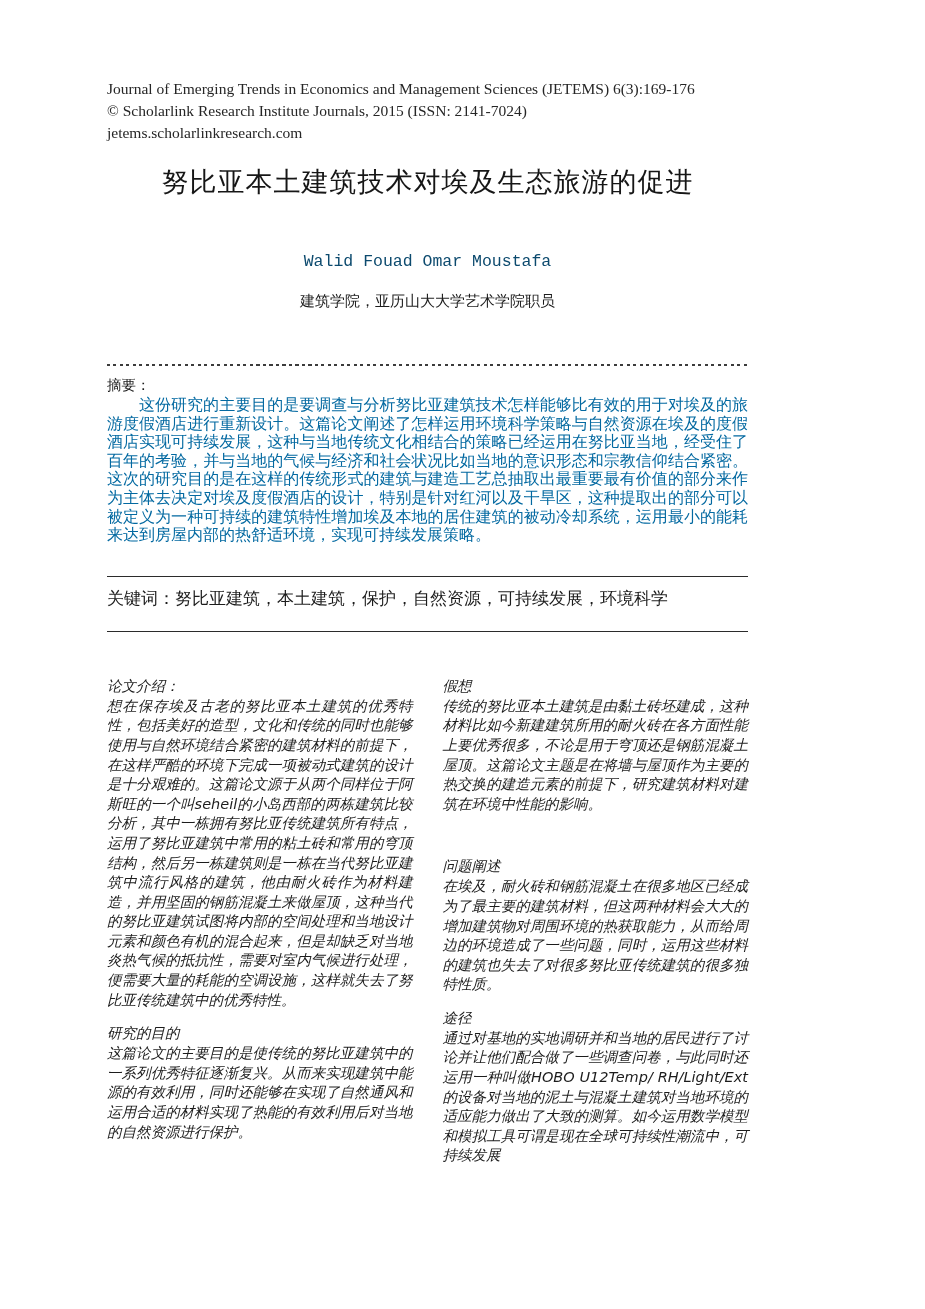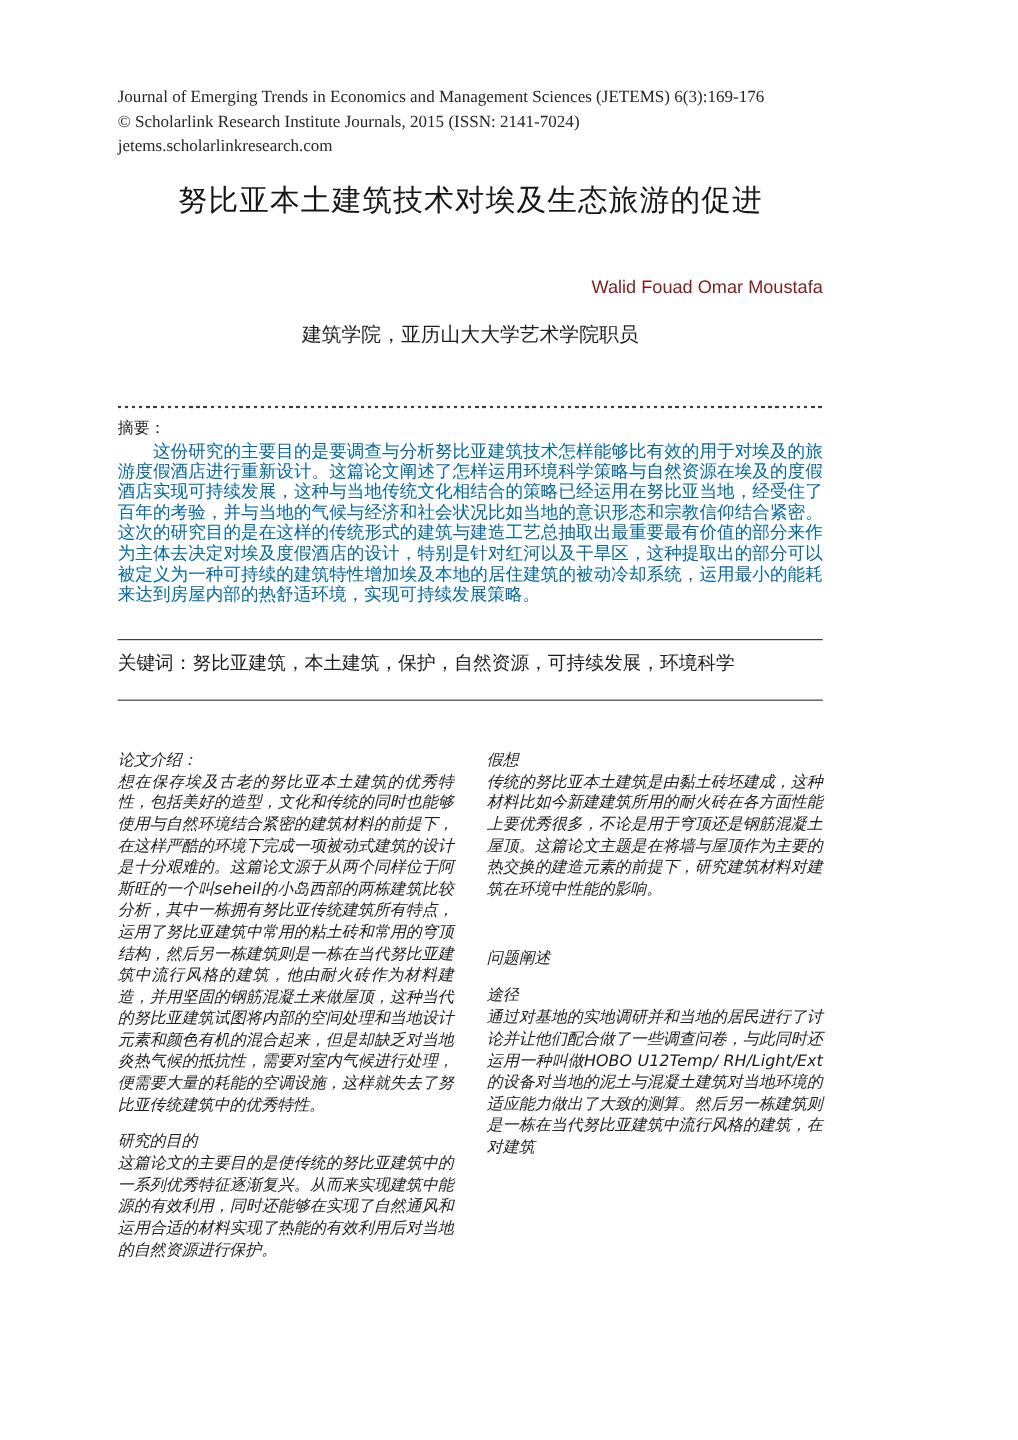--- a/index.html
+++ b/index.html
@@ -27,30 +27,30 @@
     margin-top: 20px;
     text-align: center;
     font-size: 27px;
     font-weight: 500;
     letter-spacing: 1px;
     color: #161616;
   }
 
   .author {
     margin-top: 52px;
-    text-align: right;
-    font-family: Liberation Sans, sans-serif;
+    text-align: center;
+    font-family: Liberation Mono, monospace;
     font-size: 16.5px;
-    color: #7f1d1d;
+    color: #0c4a6e;
   }
 
   .affiliation {
     margin-top: 21px;
     text-align: center;
-    font-size: 18px;
+    font-size: 15px;
     color: #1c1c1c;
   }
 
   .dashed-divider {
     margin-top: 53px;
     height: 2px;
     background: repeating-linear-gradient(to right, #3c3c3c 0 3px, transparent 3px 6.5px);
   }
 
   .abstract-heading { margin-top: 9px; font-size: 14.5px; line-height: 21px; }
@@ -118,22 +118,23 @@
         </section>
       </div>
 
       <div class="col">
         <section class="sec sec-gap-lg">
           <div class="sec-heading">假想</div>
           <div class="sec-body">传统的努比亚本土建筑是由黏土砖坯建成，这种材料比如今新建建筑所用的耐火砖在各方面性能上要优秀很多，不论是用于穹顶还是钢筋混凝土屋顶。这篇论文主题是在将墙与屋顶作为主要的热交换的建造元素的前提下，研究建筑材料对建筑在环境中性能的影响。</div>
         </section>
         <section class="sec">
           <div class="sec-heading">问题阐述</div>
+          <div class="sec-body">在埃及，耐火砖和钢筋混凝土在很多地区已经成为了最主要的建筑材料，但这两种材料会大大的增加建筑物对周围环境的热获取能力，从而给周边的环境造成了一些问题，同时，运用这些材料的建筑也失去了对很多努比亚传统建筑的很多独特性质。</div>
         </section>
         <section class="sec">
           <div class="sec-heading">途径</div>
-          <div class="sec-body">通过对基地的实地调研并和当地的居民进行了讨论并让他们配合做了一些调查问卷，与此同时还运用一种叫做HOBO U12Temp/ RH/Light/Ext的设备对当地的泥土与混凝土建筑对当地环境的适应能力做出了大致的测算。然后另一栋建筑则是一栋在当代努比亚建筑中流行风格的建筑，在对建筑</div>
+          <div class="sec-body">通过对基地的实地调研并和当地的居民进行了讨论并让他们配合做了一些调查问卷，与此同时还运用一种叫做HOBO U12Temp/ RH/Light/Ext的设备对当地的泥土与混凝土建筑对当地环境的适应能力做出了大致的测算。如今运用数学模型和模拟工具可谓是现在全球可持续性潮流中，可持续发展</div>
         </section>
       </div>
 
     </div>
   </div>
 </div>
 
 </body></html>

